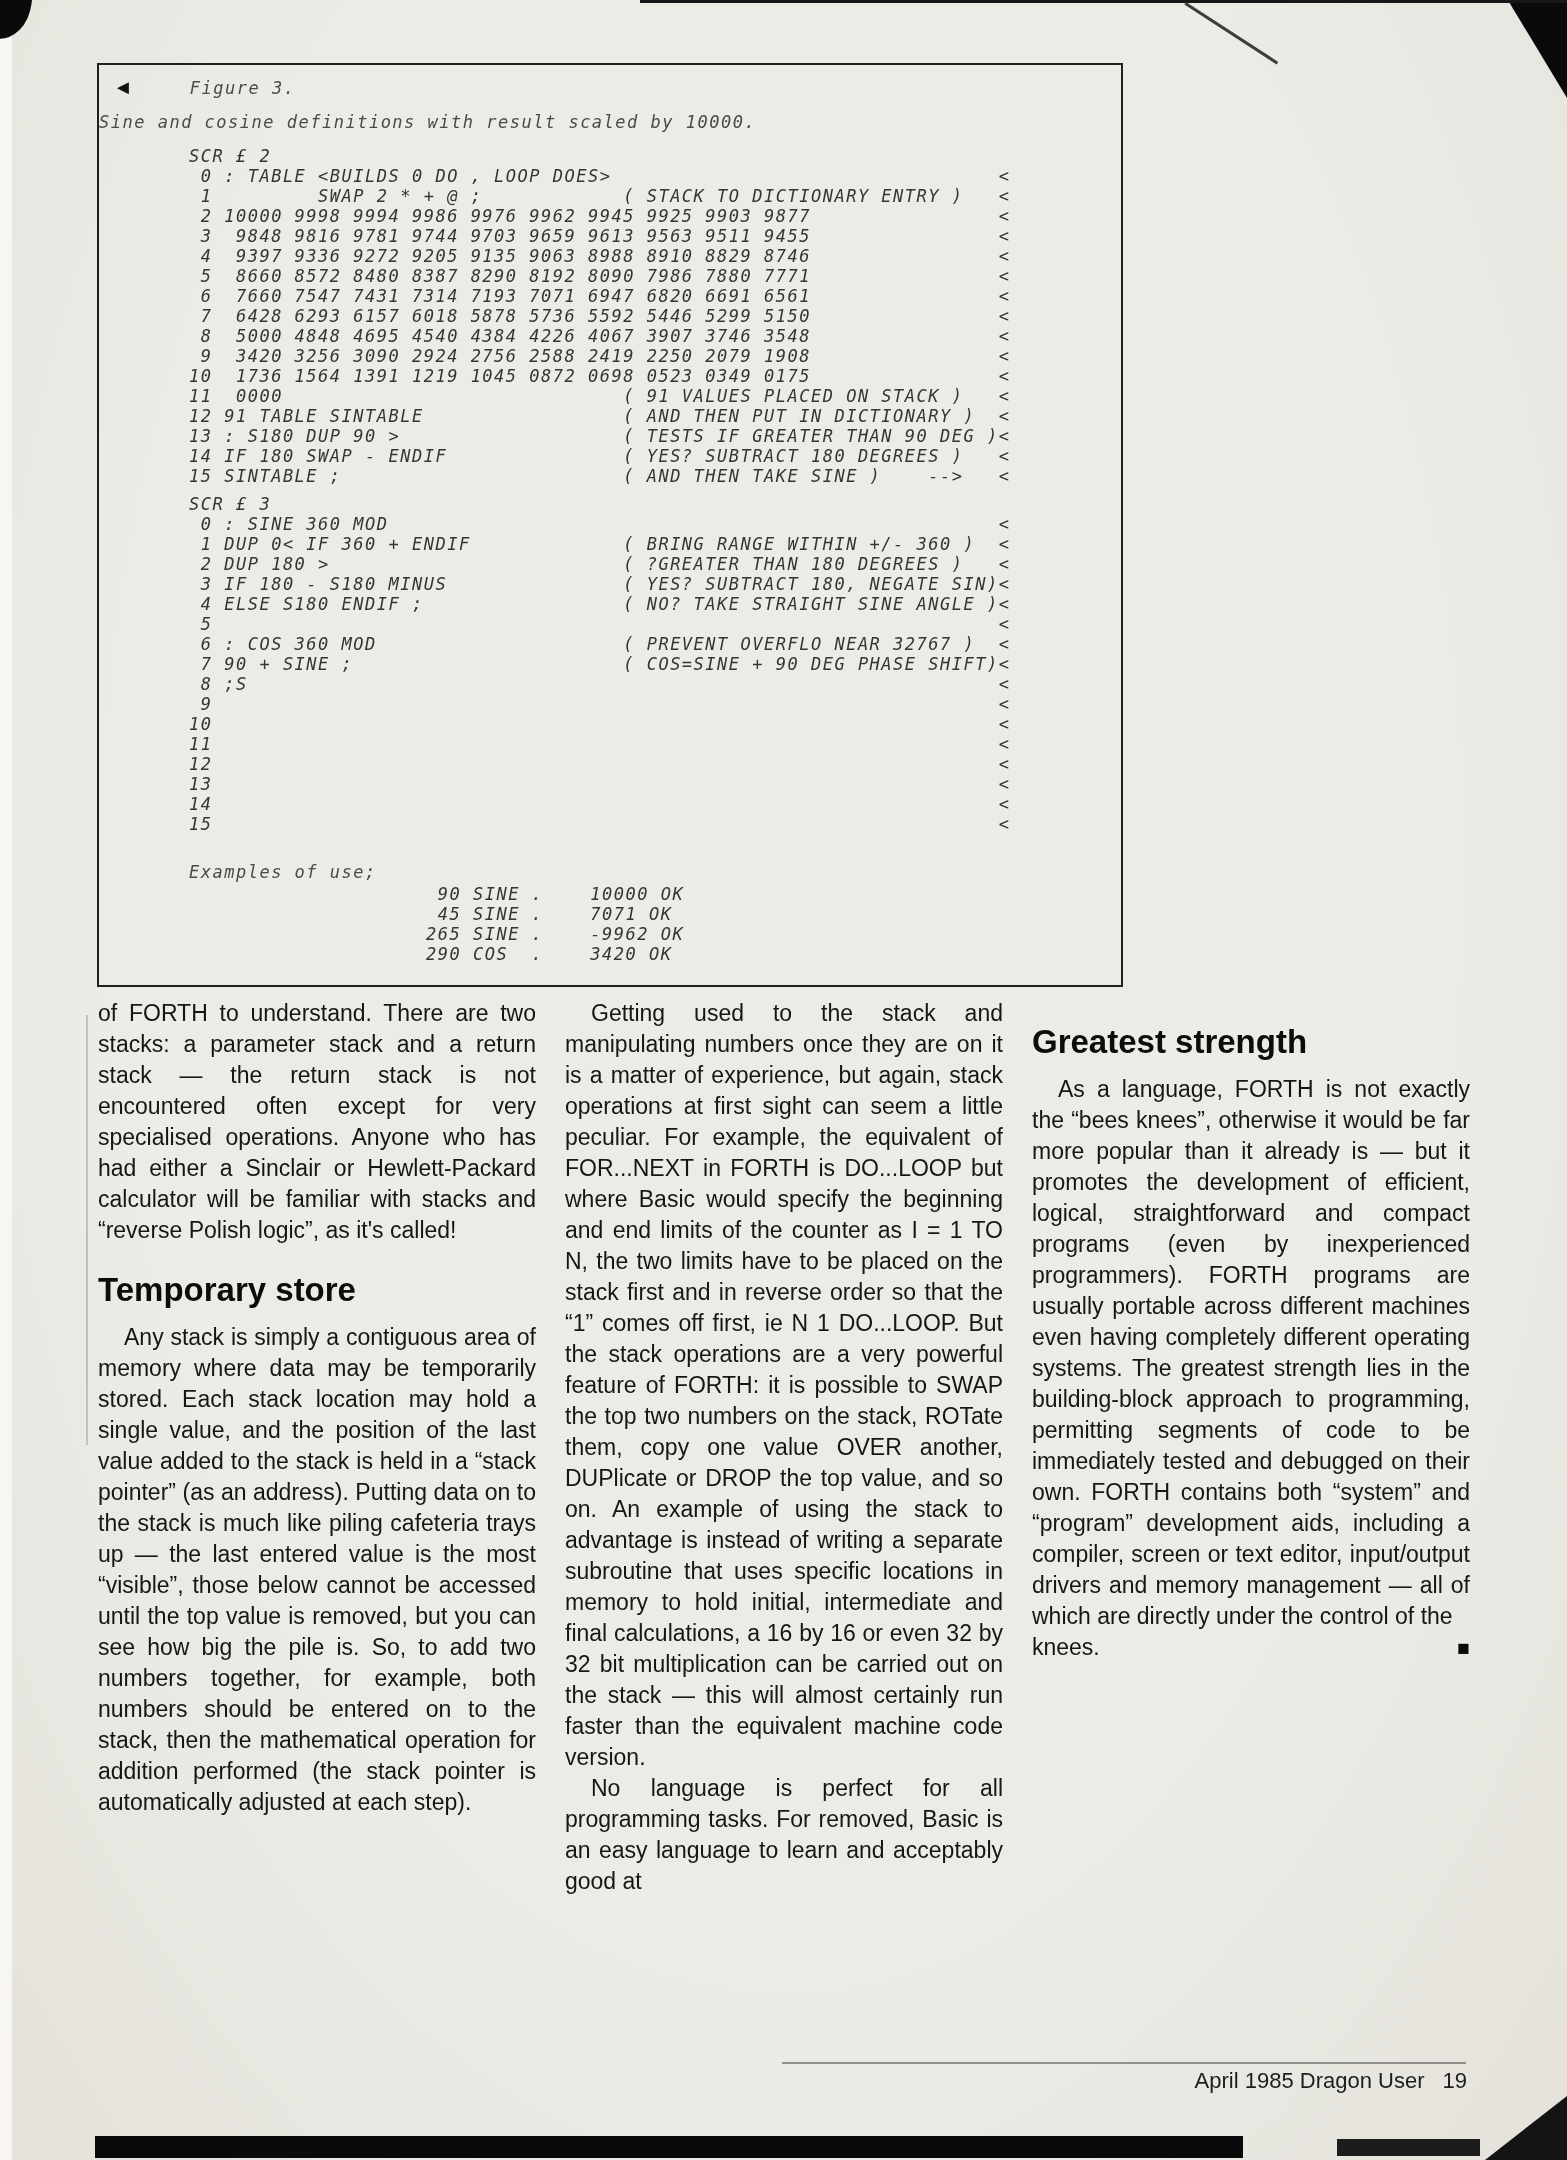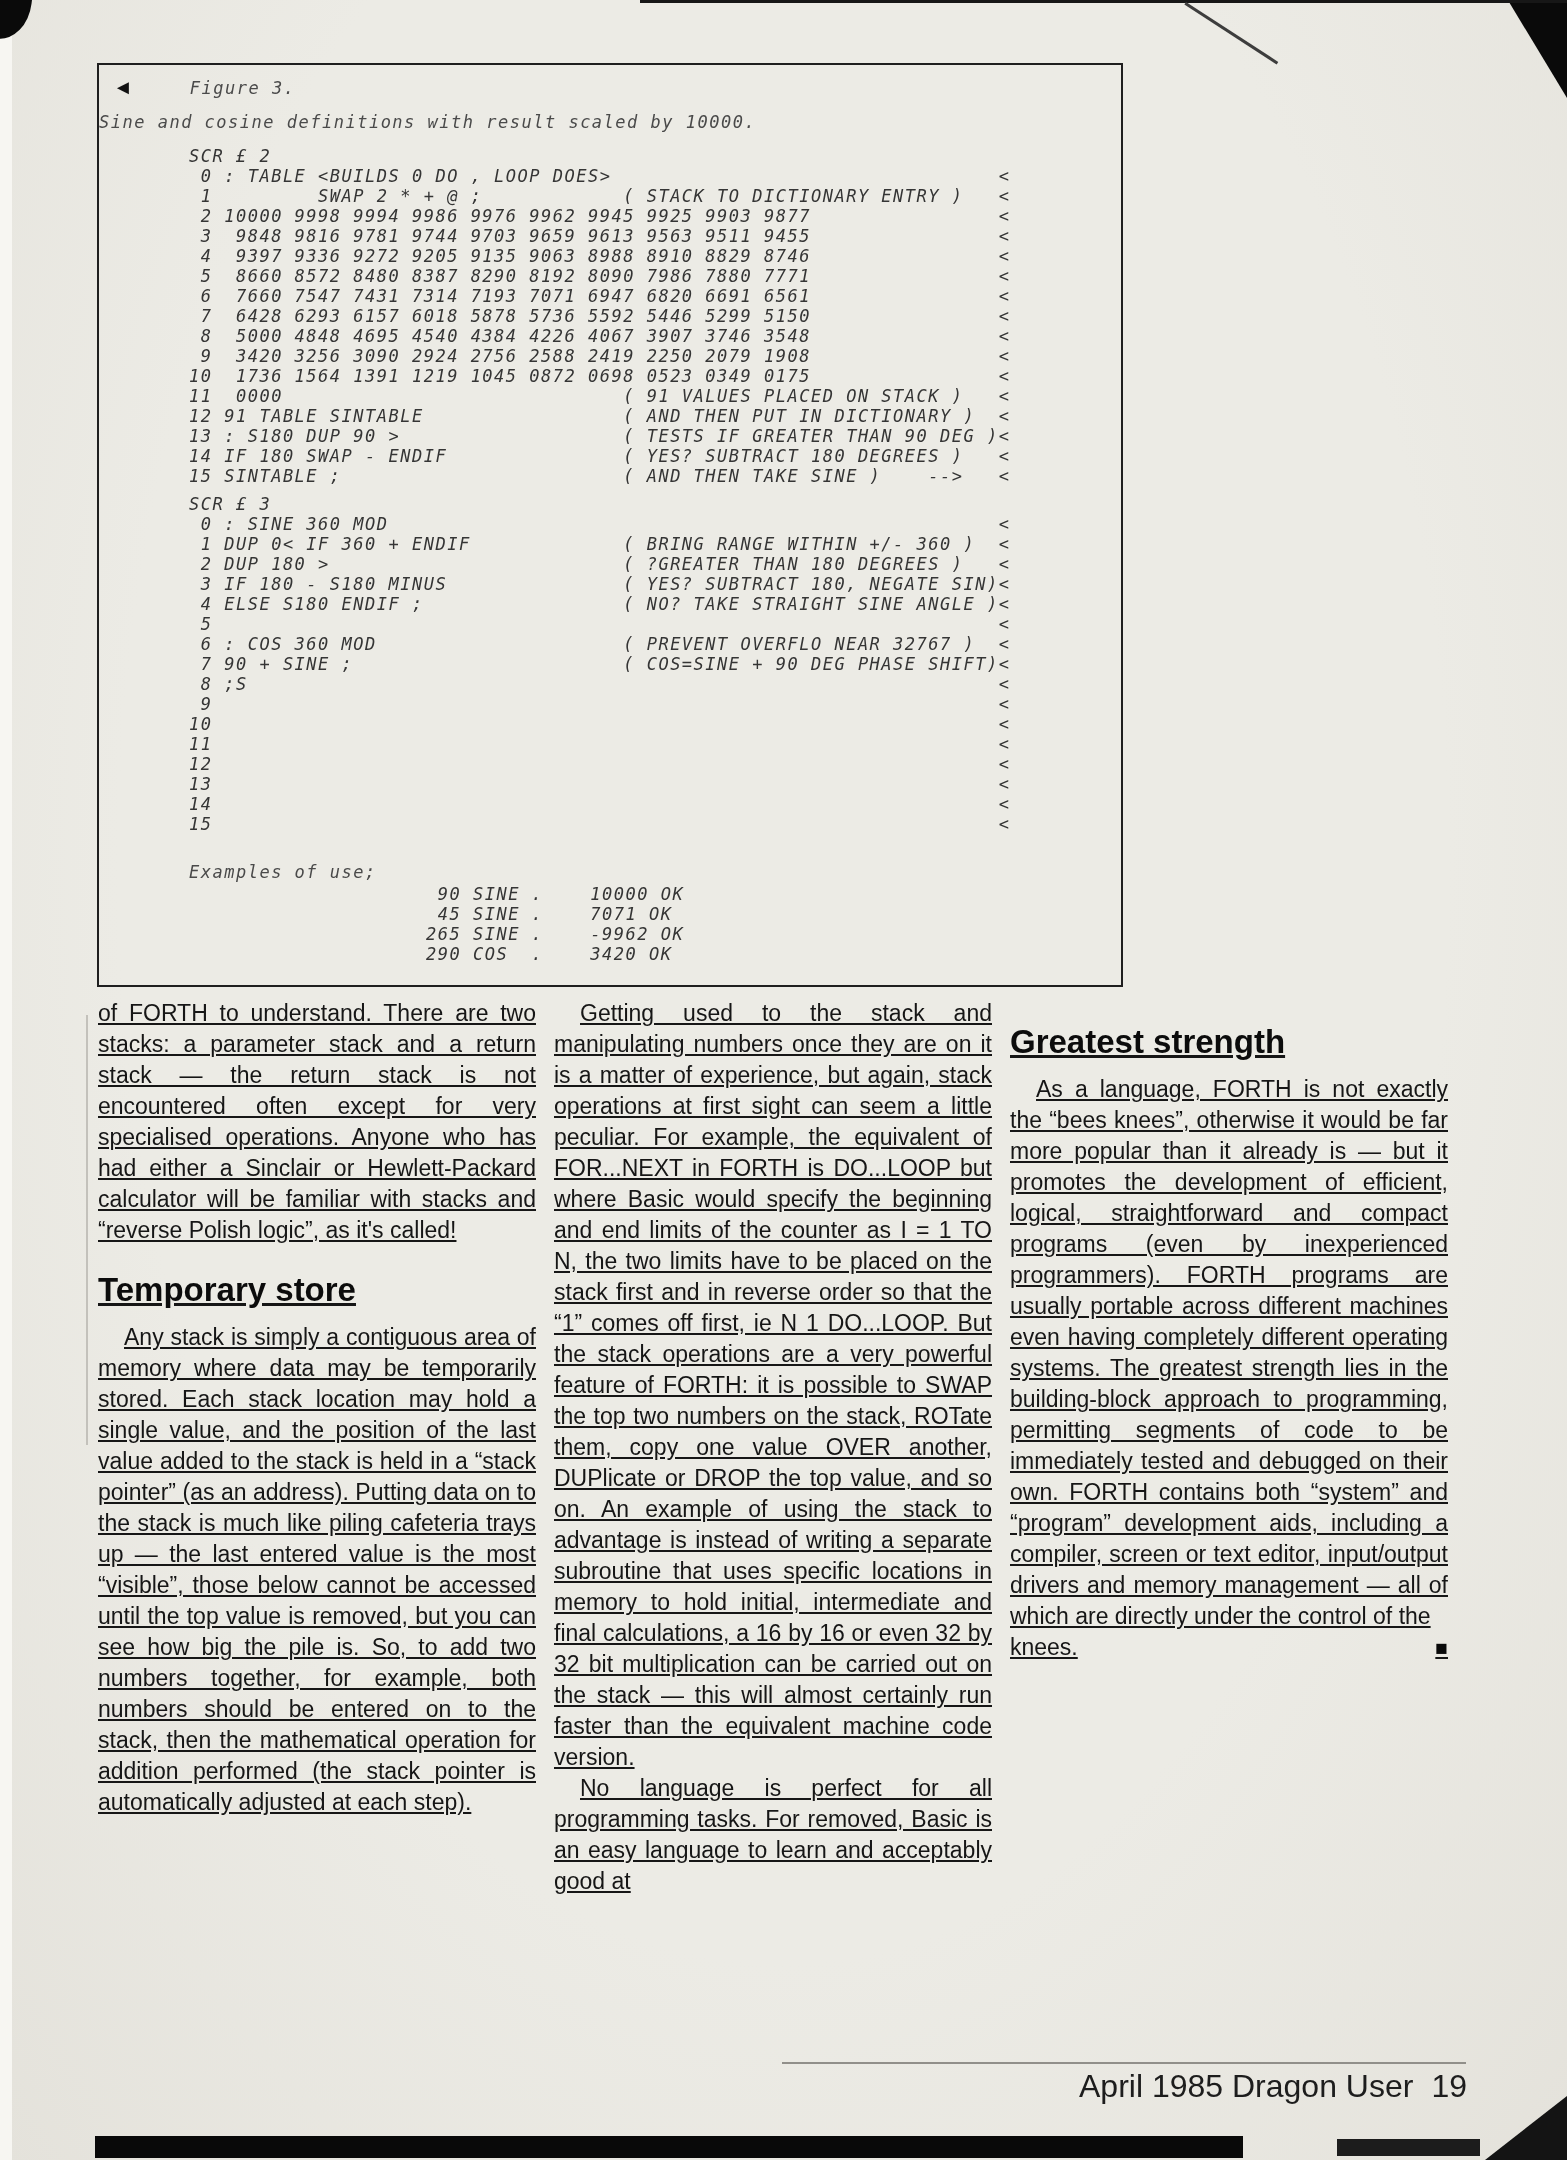--- a/index.html
+++ b/index.html
@@ -44,32 +44,32 @@
   pre.code {
     font-family: "DejaVu Sans Mono", monospace; font-style: italic;
     font-size: 17px; letter-spacing: 1.5px; line-height: 20px;
     color: #353535; white-space: pre; margin: 14px 0 0 90px;
   }
   pre.code.scr3 { margin-top: 8px; }
   .examples-label { display: block; margin: 28px 0 0 90px; }
   pre.code.examples { margin: 2px 0 0 327px; }
 
   
-  .columns { position: absolute; left: 98px; top: 998px; width: 1372px; display: flex; gap: 18px; text-decoration: underline; }
+  .columns { position: absolute; left: 98px; top: 998px; width: 1372px; display: flex; gap: 29px; }
   .col { width: 438px; font-size: 23px; line-height: 31px; }
   .col p { margin: 0; text-align: justify; }
   .col p.indent { text-indent: 26px; }
   .col h2 { margin: 26px 0 14px; font-size: 33px; line-height: 36px; color: #0c0c0c;
             font-family: "Liberation Sans", sans-serif; font-weight: bold; letter-spacing: 0; }
   .last-line { display: flex; justify-content: space-between; align-items: center; }
   .endmark { font-size: 21px; line-height: 1; color: #0a0a0a; }
 
   
   .footer-rule { position: absolute; left: 782px; top: 2062px; width: 684px; height: 2px; background: #918f8a; }
-  .footer { position: absolute; top: 2068px; right: 100px; font-size: 32px; color: #1d1d1d; }
+  .footer { position: absolute; top: 2068px; right: 100px; font-size: 22px; color: #1d1d1d; }
   .footer .page-no { margin-left: 18px; }
 </style>
 </head>
 <body>
 
 <div class="page">
 
   <div class="left-strip"></div>
   <div class="corner-tl"></div>
   <div class="corner-tr"></div>

